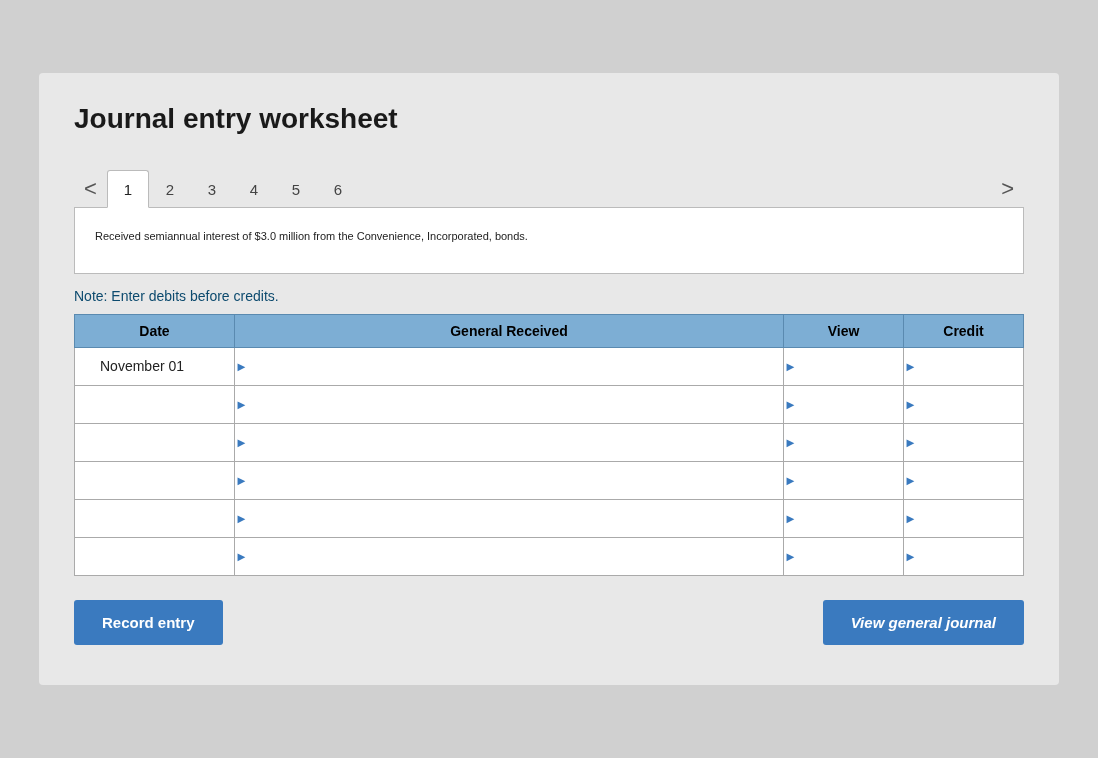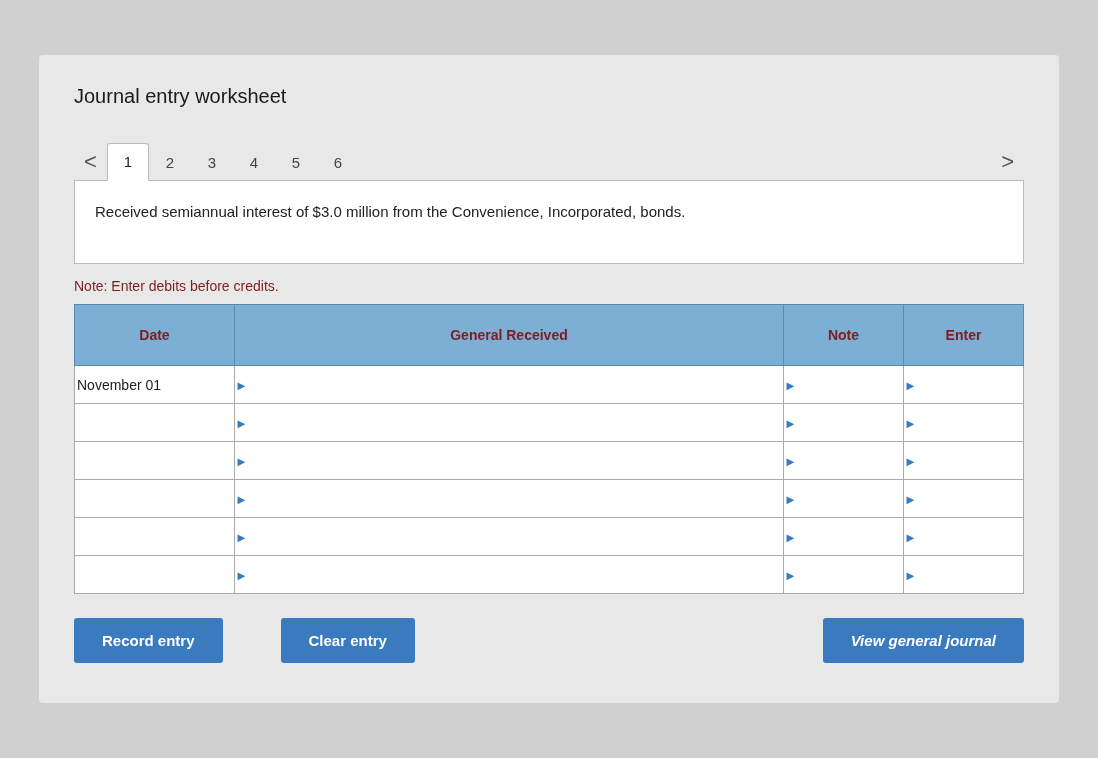--- a/index.html
+++ b/index.html
@@ -11,22 +11,22 @@
       min-height: 758px;
       font-family: Arial, sans-serif;
     }
     .container {
       background: #e8e8e8;
       width: 1020px;
       padding: 30px 35px 40px 35px;
       border-radius: 4px;
     }
     .page-title {
-      font-size: 20px;
-      font-weight: normal;
+      font-size: 28px;
+      font-weight: bold;
       color: #1a1a1a;
       margin-bottom: 35px;
     }
     .tabs-bar {
       display: flex;
       align-items: flex-end;
       margin-bottom: 0;
       position: relative;
     }
     .nav-arrow {
@@ -57,61 +57,61 @@
       border: 1px solid #bbb;
       border-bottom: 1px solid #fff;
       border-radius: 3px 3px 0 0;
       color: #222;
       font-weight: normal;
       z-index: 2;
     }
     .description-box {
       background: #fff;
       border: 1px solid #bbb;
-      padding: 20px 20px 40px 20px;
-      font-size: 15px;
+      padding: 20px 20px 28px 20px;
+      font-size: 11px;
       color: #222;
       line-height: 1.5;
       margin-top: -1px;
       position: relative;
       z-index: 1;
     }
     .note {
-      color: #7f1d1d;
+      color: #0c4a6e;
       font-size: 14px;
       margin-top: 14px;
       margin-bottom: 10px;
     }
     .journal-table {
       width: 100%;
       border-collapse: collapse;
       margin-bottom: 24px;
     }
     .journal-table thead tr th {
       background: #7daed4;
-      color: #7f1d1d;
+      color: #000000;
       font-weight: bold;
       font-size: 14px;
-      padding: 22px 10px;
+      padding: 8px 10px;
       border: 1px solid #5a8ab0;
       text-align: center;
     }
     .journal-table thead tr th.date-col { width: 160px; }
     .journal-table thead tr th.journal-col { }
     .journal-table thead tr th.debit-col { width: 120px; }
     .journal-table thead tr th.credit-col { width: 120px; }
     .journal-table tbody tr td {
       border: 1px solid #aaa;
       padding: 0;
       height: 38px;
       background: #fff;
       position: relative;
     }
     .journal-table tbody tr td.date-cell {
-      padding: 0 2px;
+      padding: 0 25px;
       font-size: 14px;
       color: #222;
     }
     .journal-table tbody tr td input {
       width: 100%;
       height: 100%;
       border: none;
       outline: none;
       padding: 0 8px;
       font-size: 14px;
@@ -173,22 +173,22 @@
     <span>Received semiannual interest of $3.0 million from the Convenience, Incorporated, bonds.</span>
   </div>
 
   <p class="note">Note: Enter debits before credits.</p>
 
   <table class="journal-table">
     <thead>
       <tr>
         <th class="date-col">Date</th>
         <th class="journal-col">General Received</th>
-        <th class="debit-col">Note</th>
-        <th class="credit-col">Enter</th>
+        <th class="debit-col">View</th>
+        <th class="credit-col">Credit</th>
       </tr>
     </thead>
     <tbody>
 
       <tr>
         <td class="date-cell">November 01</td>
         <td class="arrow-td">
           <span class="col-arrow">►</span>
           <input type="text" style="">
         </td>
@@ -279,16 +279,15 @@
         <td class="arrow-td">
           <span class="col-arrow">►</span>
           <input type="text" style="">
         </td>
       </tr>
     </tbody>
   </table>
 
   <div class="buttons-row">
     <button class="btn">Record entry</button>
-    <button class="btn">Clear entry</button>
     <button class="btn">View general journal</button>
   </div>
 </div>
 
 </body></html>

